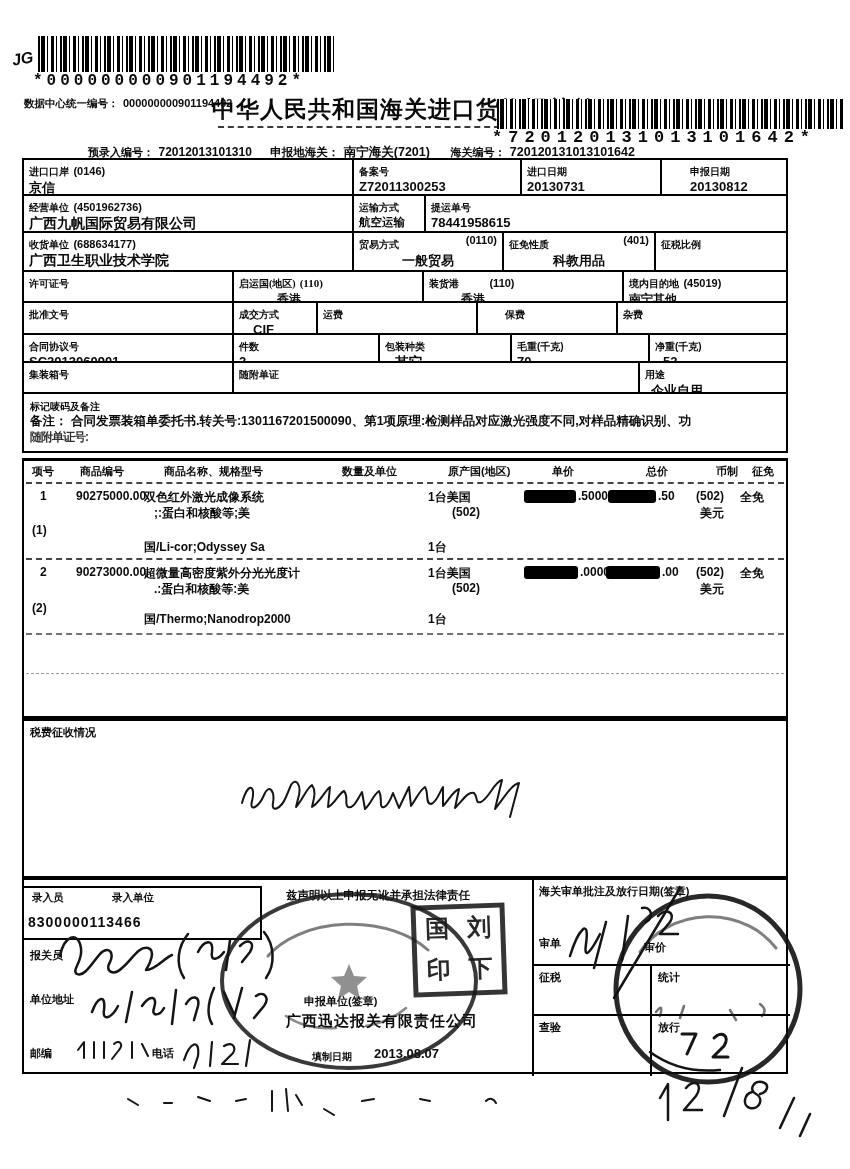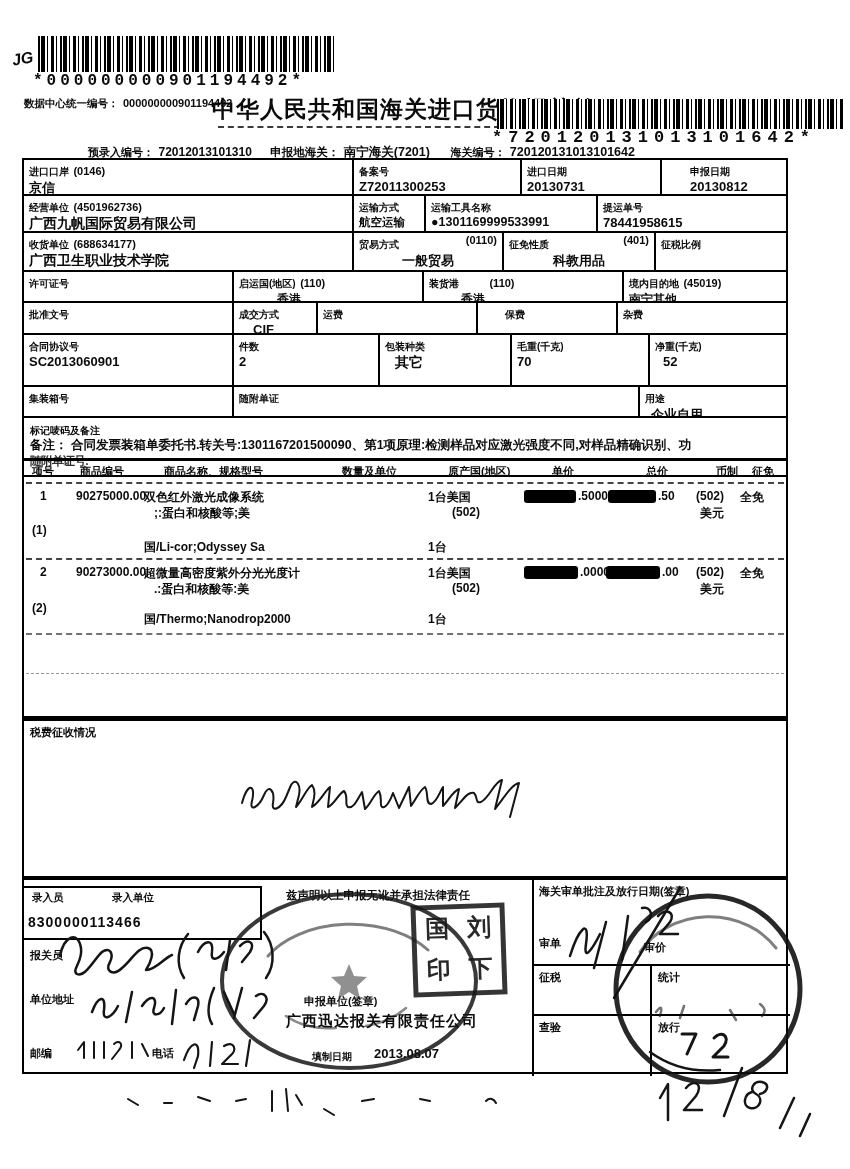--- a/index.html
+++ b/index.html
@@ -79,24 +79,20 @@
     <div class="row" style="height:37px;">
       <div class="cell" style="width:330px;">
         <span class="lbl">经营单位</span>
         <span class="code">(4501962736)</span>
         <div class="val" style="font-size:14px;">广西九帆国际贸易有限公司</div>
       </div>
       <div class="cell" style="width:72px;">
         <span class="lbl">运输方式</span>
         <div class="val" style="font-size:11.5px;">航空运输</div>
       </div>
-      <div class="cell" style="width:172px;">
-        <span class="lbl">运输工具名称</span>
-        <div class="val" style="font-size:12.5px;">●1301169999533991</div>
-      </div>
       <div class="cell last" style="width:188px;">
         <span class="lbl">提运单号</span>
         <div class="val">78441958615</div>
       </div>
     </div>
     <div class="row" style="height:39px;">
       <div class="cell" style="width:330px;">
         <span class="lbl">收货单位</span>
         <span class="code">(688634177)</span>
         <div class="val" style="font-size:14px;">广西卫生职业技术学院</div>
@@ -114,21 +110,21 @@
       <div class="cell last" style="width:130px;">
         <span class="lbl">征税比例</span>
         <div class="val"></div>
       </div>
     </div>
     <div class="row" style="height:31px;">
       <div class="cell" style="width:210px;">
         <span class="lbl">许可证号</span>
         <div class="val"></div>
       </div>
-      <div class="cell" style="width:190px;">
+      <div class="cell" style="width:190px;font-family:Liberation Serif, serif;">
         <span class="lbl">启运国(地区)</span>
         <span class="code">(110)</span>
         <div class="val" style="margin-left:38px;font-size:12px;">香港</div>
       </div>
       <div class="cell" style="width:200px;">
         <span class="lbl">装货港</span>
         <span class="code" style="margin-left:26px;">(110)</span>
         <div class="val" style="margin-left:32px;font-size:12px;">香港</div>
       </div>
       <div class="cell last" style="width:162px;">
@@ -152,21 +148,21 @@
       </div>
       <div class="cell" style="width:140px;padding-left:27px;">
         <span class="lbl">保费</span>
         <div class="val"></div>
       </div>
       <div class="cell last" style="width:146px;">
         <span class="lbl">杂费</span>
         <div class="val"></div>
       </div>
     </div>
-    <div class="row" style="height:52px;">
+    <div class="row" style="height:28px;">
       <div class="cell" style="width:210px;">
         <span class="lbl">合同协议号</span>
         <div class="val">SC2013060901</div>
       </div>
       <div class="cell" style="width:146px;">
         <span class="lbl">件数</span>
         <div class="val">2</div>
       </div>
       <div class="cell" style="width:132px;">
         <span class="lbl">包装种类</span>

